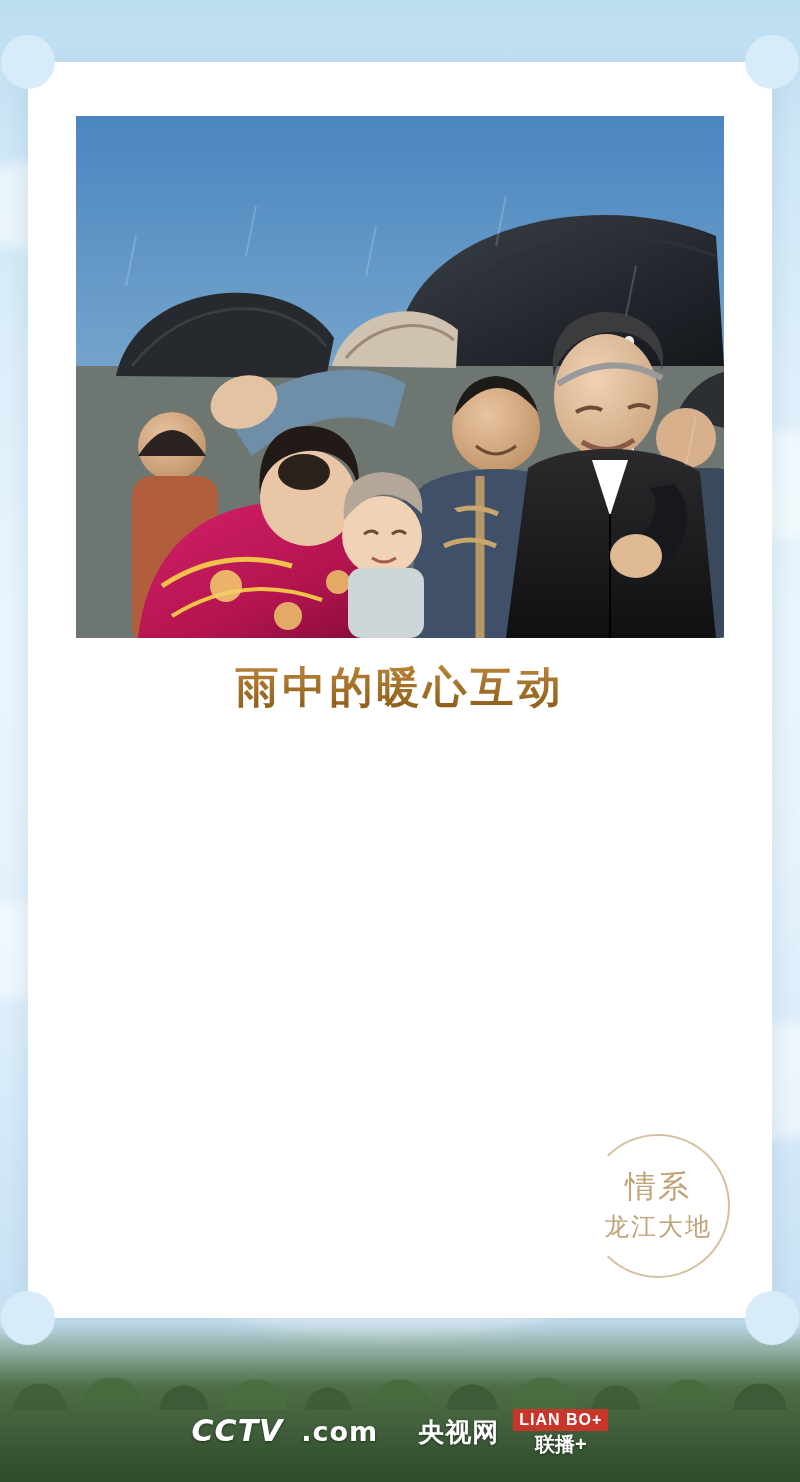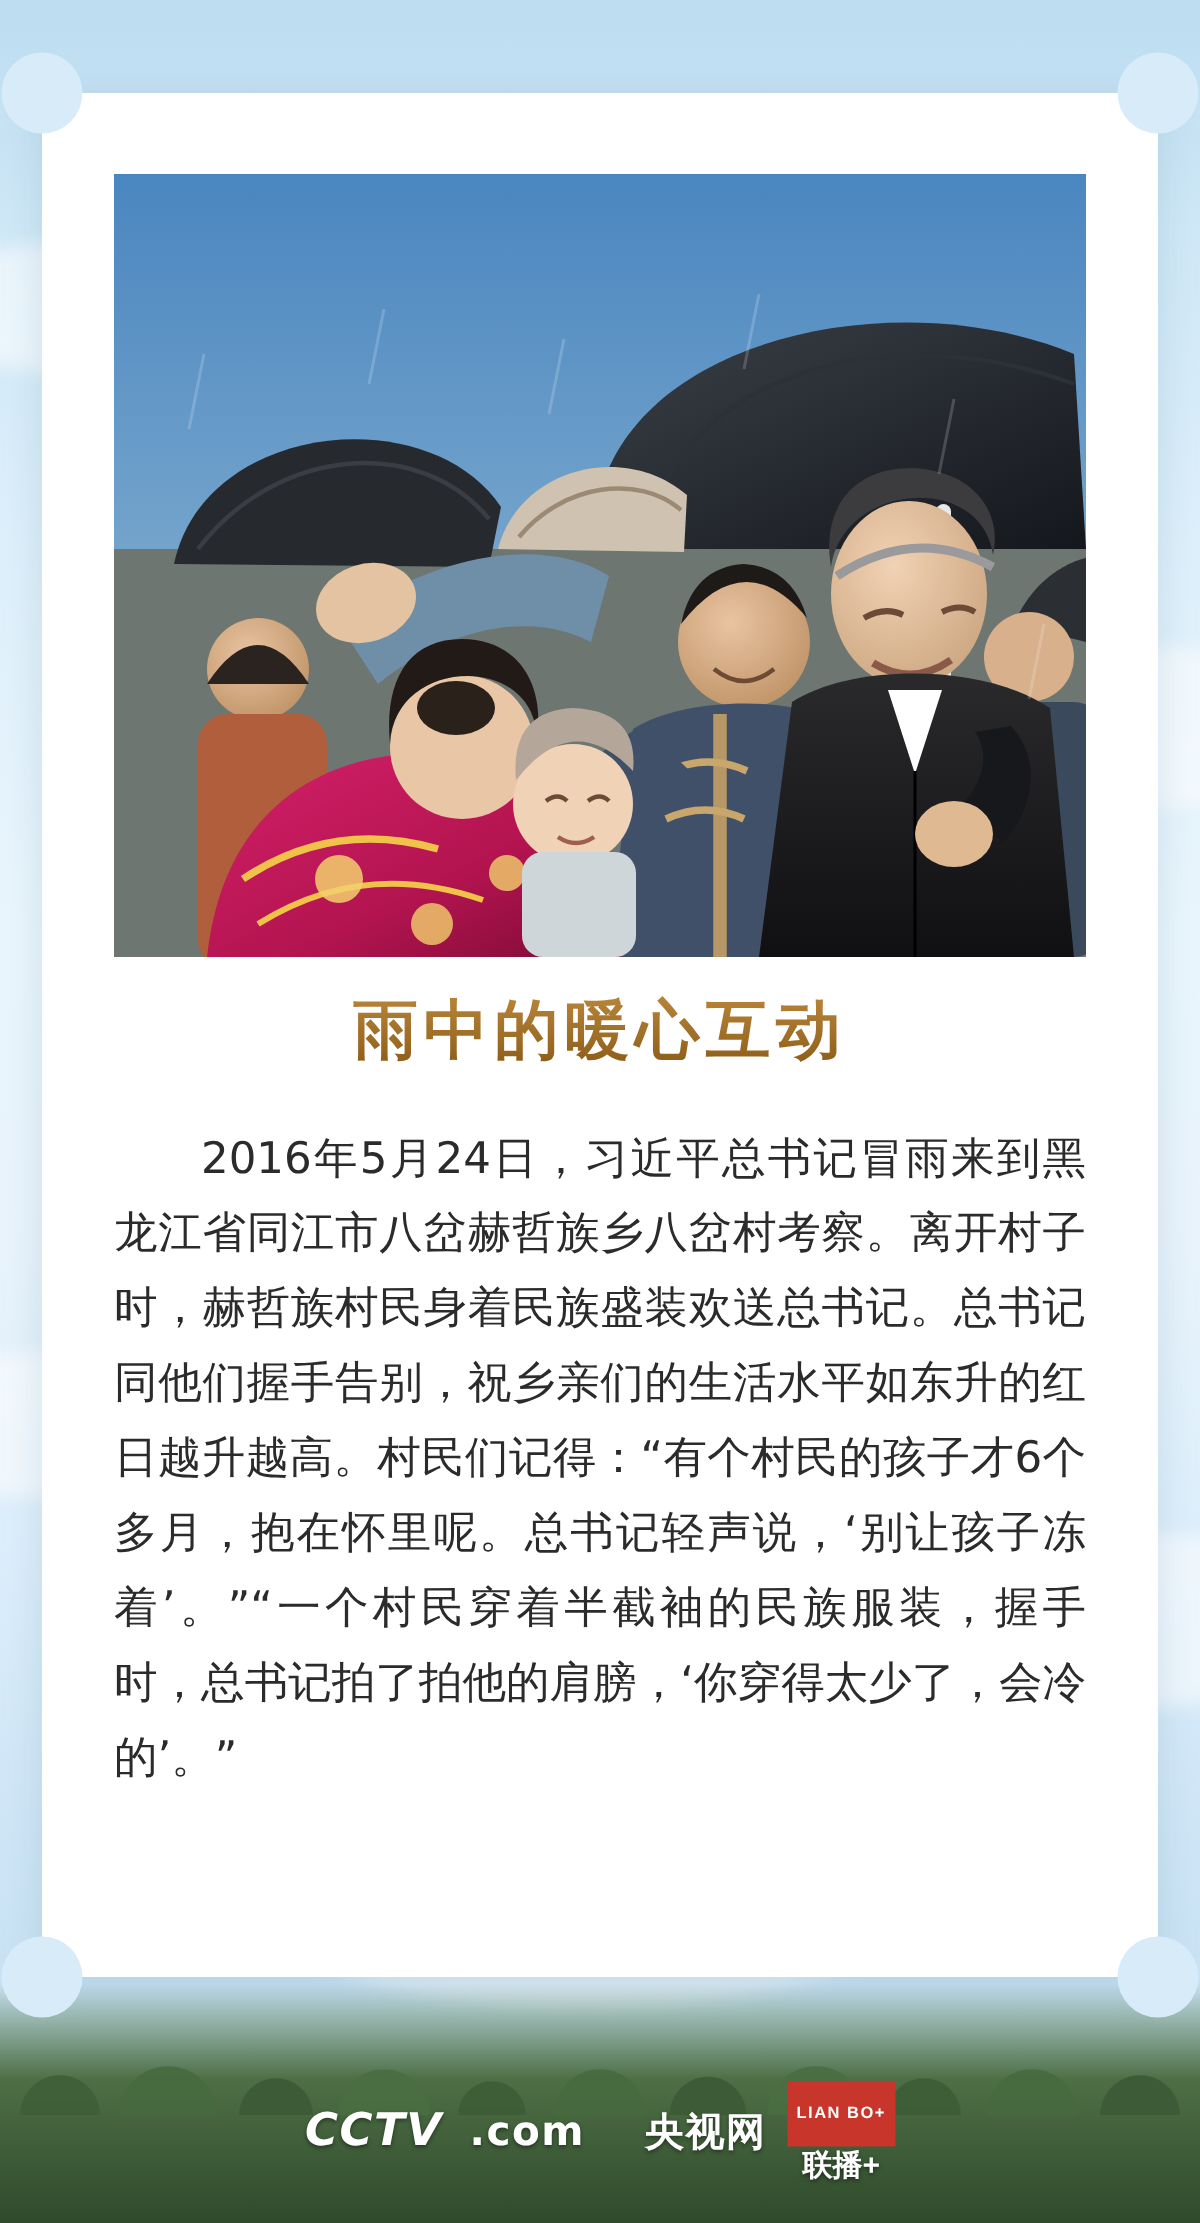--- a/index.html
+++ b/index.html
@@ -197,23 +197,23 @@
   .cctv .cn { font-size: 26px; margin-left: 24px; font-weight: bold; }
   .lianbo {
     display: flex;
     flex-direction: column;
     align-items: center;
     line-height: 1;
   }
   .lianbo .en {
     background: #c8352b;
     color: #ffffff;
-    font-size: 11px;
+    font-size: 16px;
     letter-spacing: 1px;
-    padding: 16px 6px;
+    padding: 3px 6px;
     font-weight: bold;
   }
   .lianbo .zh {
     color: #ffffff;
     font-size: 20px;
     font-weight: bold;
     margin-top: 3px;
     text-shadow: 0 1px 3px rgba(0,0,0,0.5);
   }
 </style>
@@ -347,23 +347,27 @@
           <line x1="300" y1="110" x2="290" y2="160"></line>
           <line x1="430" y1="80" x2="420" y2="130"></line>
           <line x1="560" y1="150" x2="550" y2="200"></line>
           <line x1="620" y1="300" x2="610" y2="350"></line>
         </g>
       </svg>
     </div>
 
     <div class="article">
       <h1 class="headline">雨中的暖心互动</h1>
-      <p class="body-text">2016年5月24日，习近平总书记冒雨来到黑龙江省同江市八岔赫哲族乡八岔村考察。离开村子时，赫哲族村民身着民族盛装欢送总书记。总书记同他们握手告别，祝乡亲们的生活水平如东升的红日越升越高。村民们记得：“有个村民的孩子才6个多月，抱在怀里呢。总书记轻声说，‘别让孩子冻着’。”“一个村民穿着半截袖的民族服装，握手时，总书记拍了拍他的肩膀，‘你穿得太少了，会冷的’。”</p>
-    </div>
-
+    </div>
+
+    <div class="seal">
+      <div class="ring"></div>
+      <div class="t1">情系</div>
+      <div class="t2">龙江大地</div>
+    </div>
   </div>
 
   <div class="logobar">
     <div class="cctv">
       <span class="mark">CCTV</span>
       <span class="dotcom">.com</span>
       <span class="cn">央视网</span>
     </div>
     <div class="lianbo">
       <span class="en">LIAN BO+</span>

